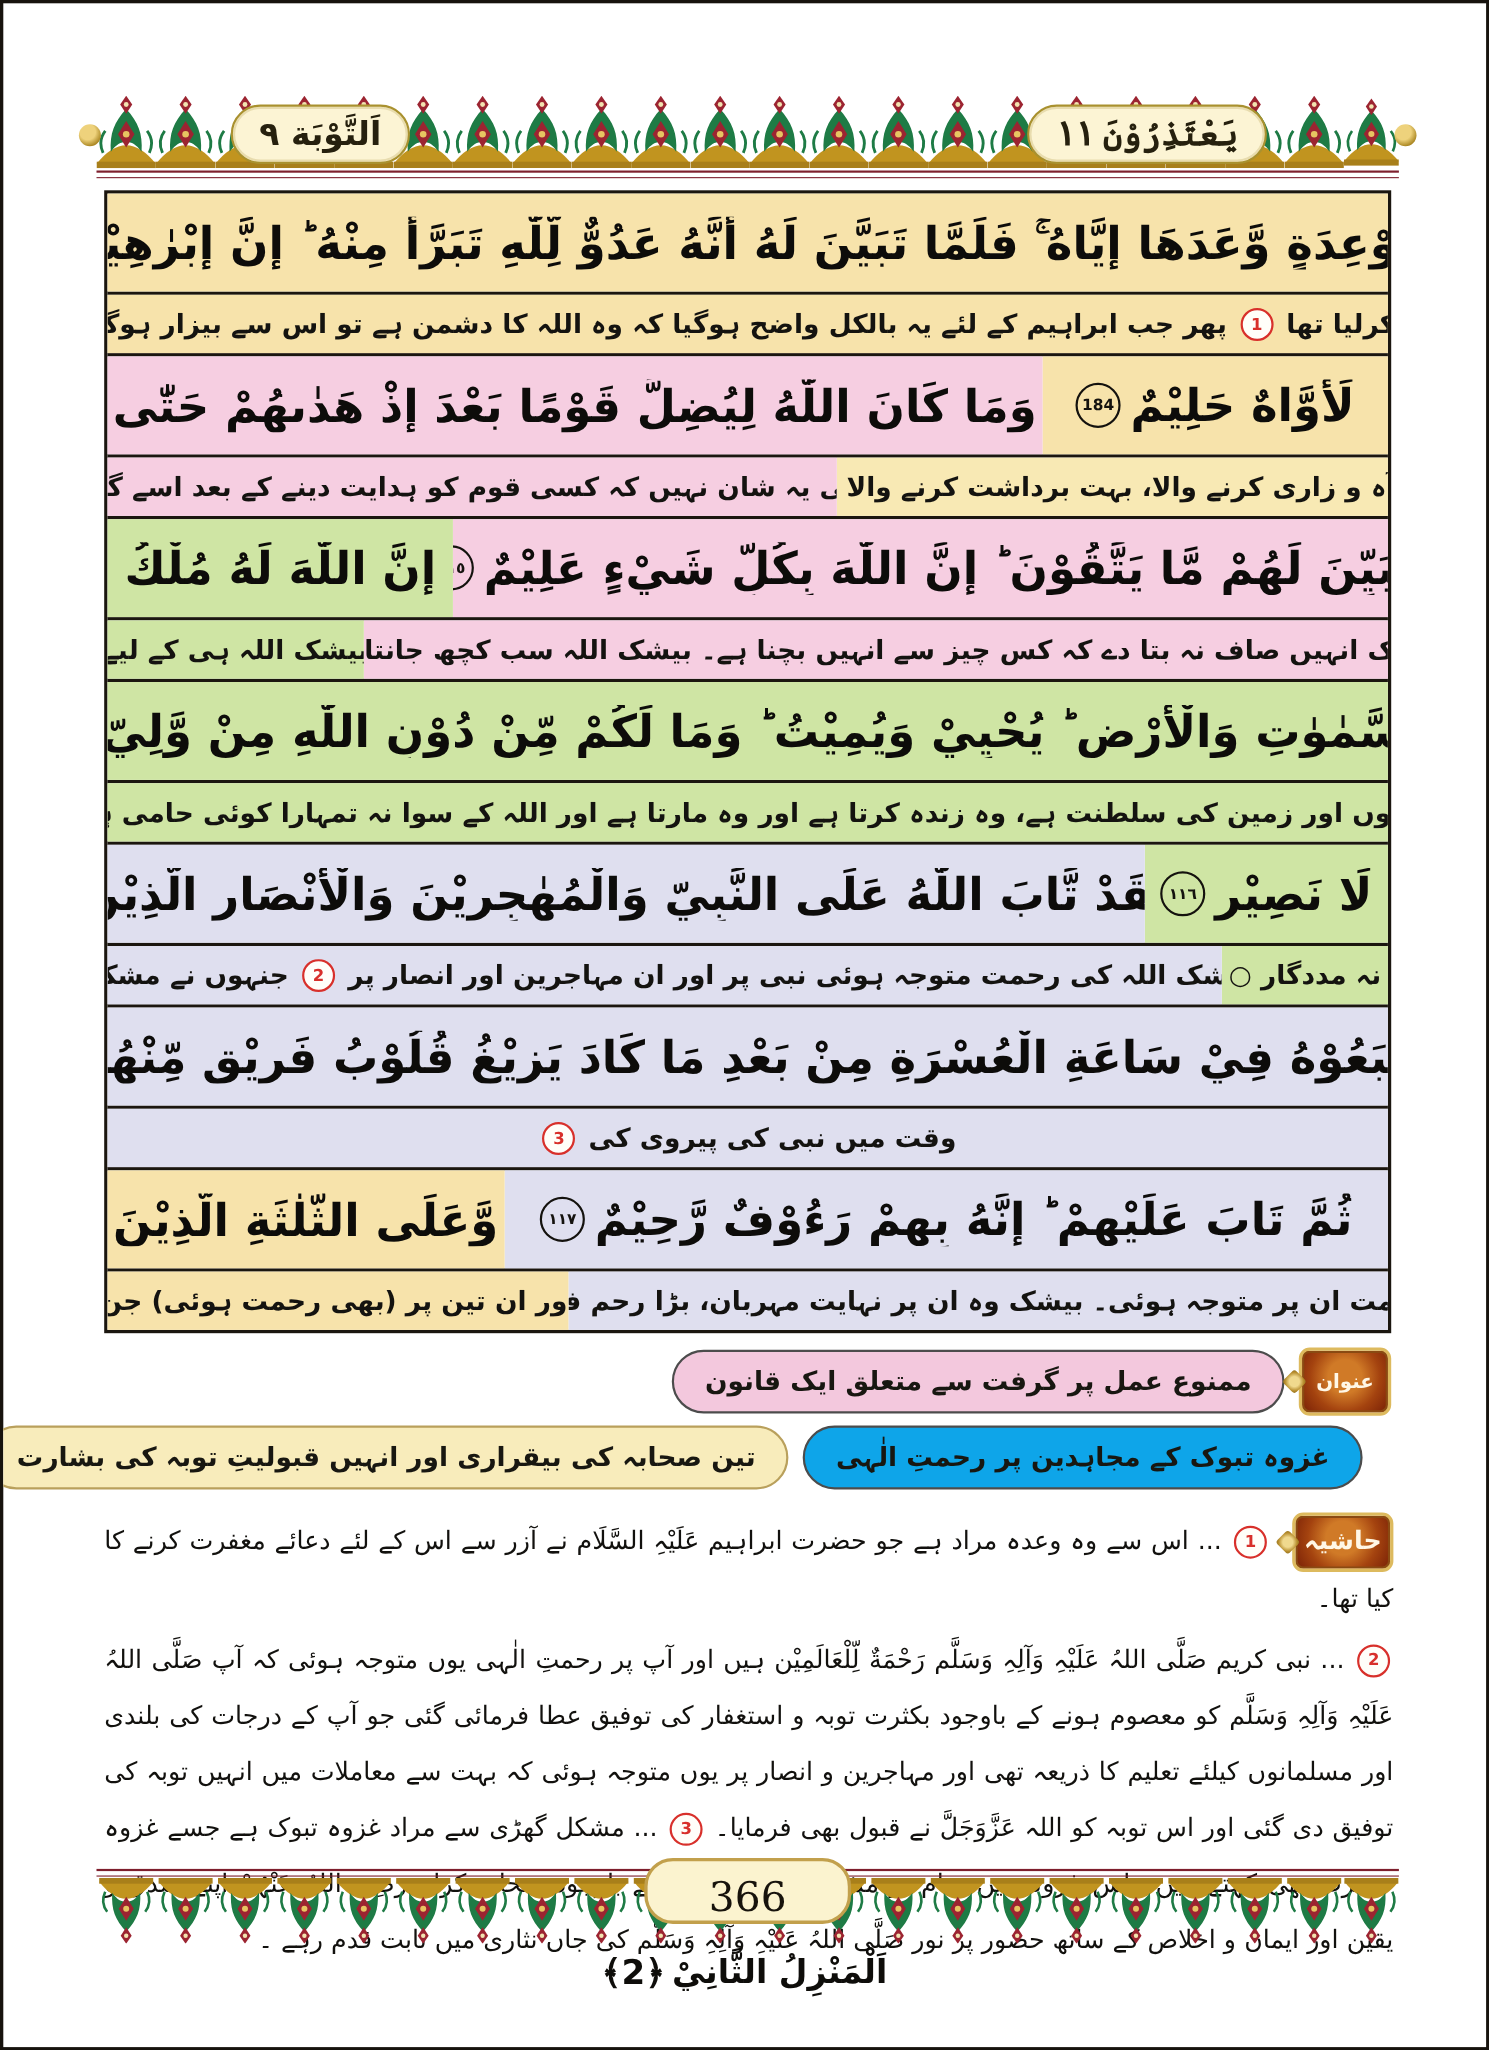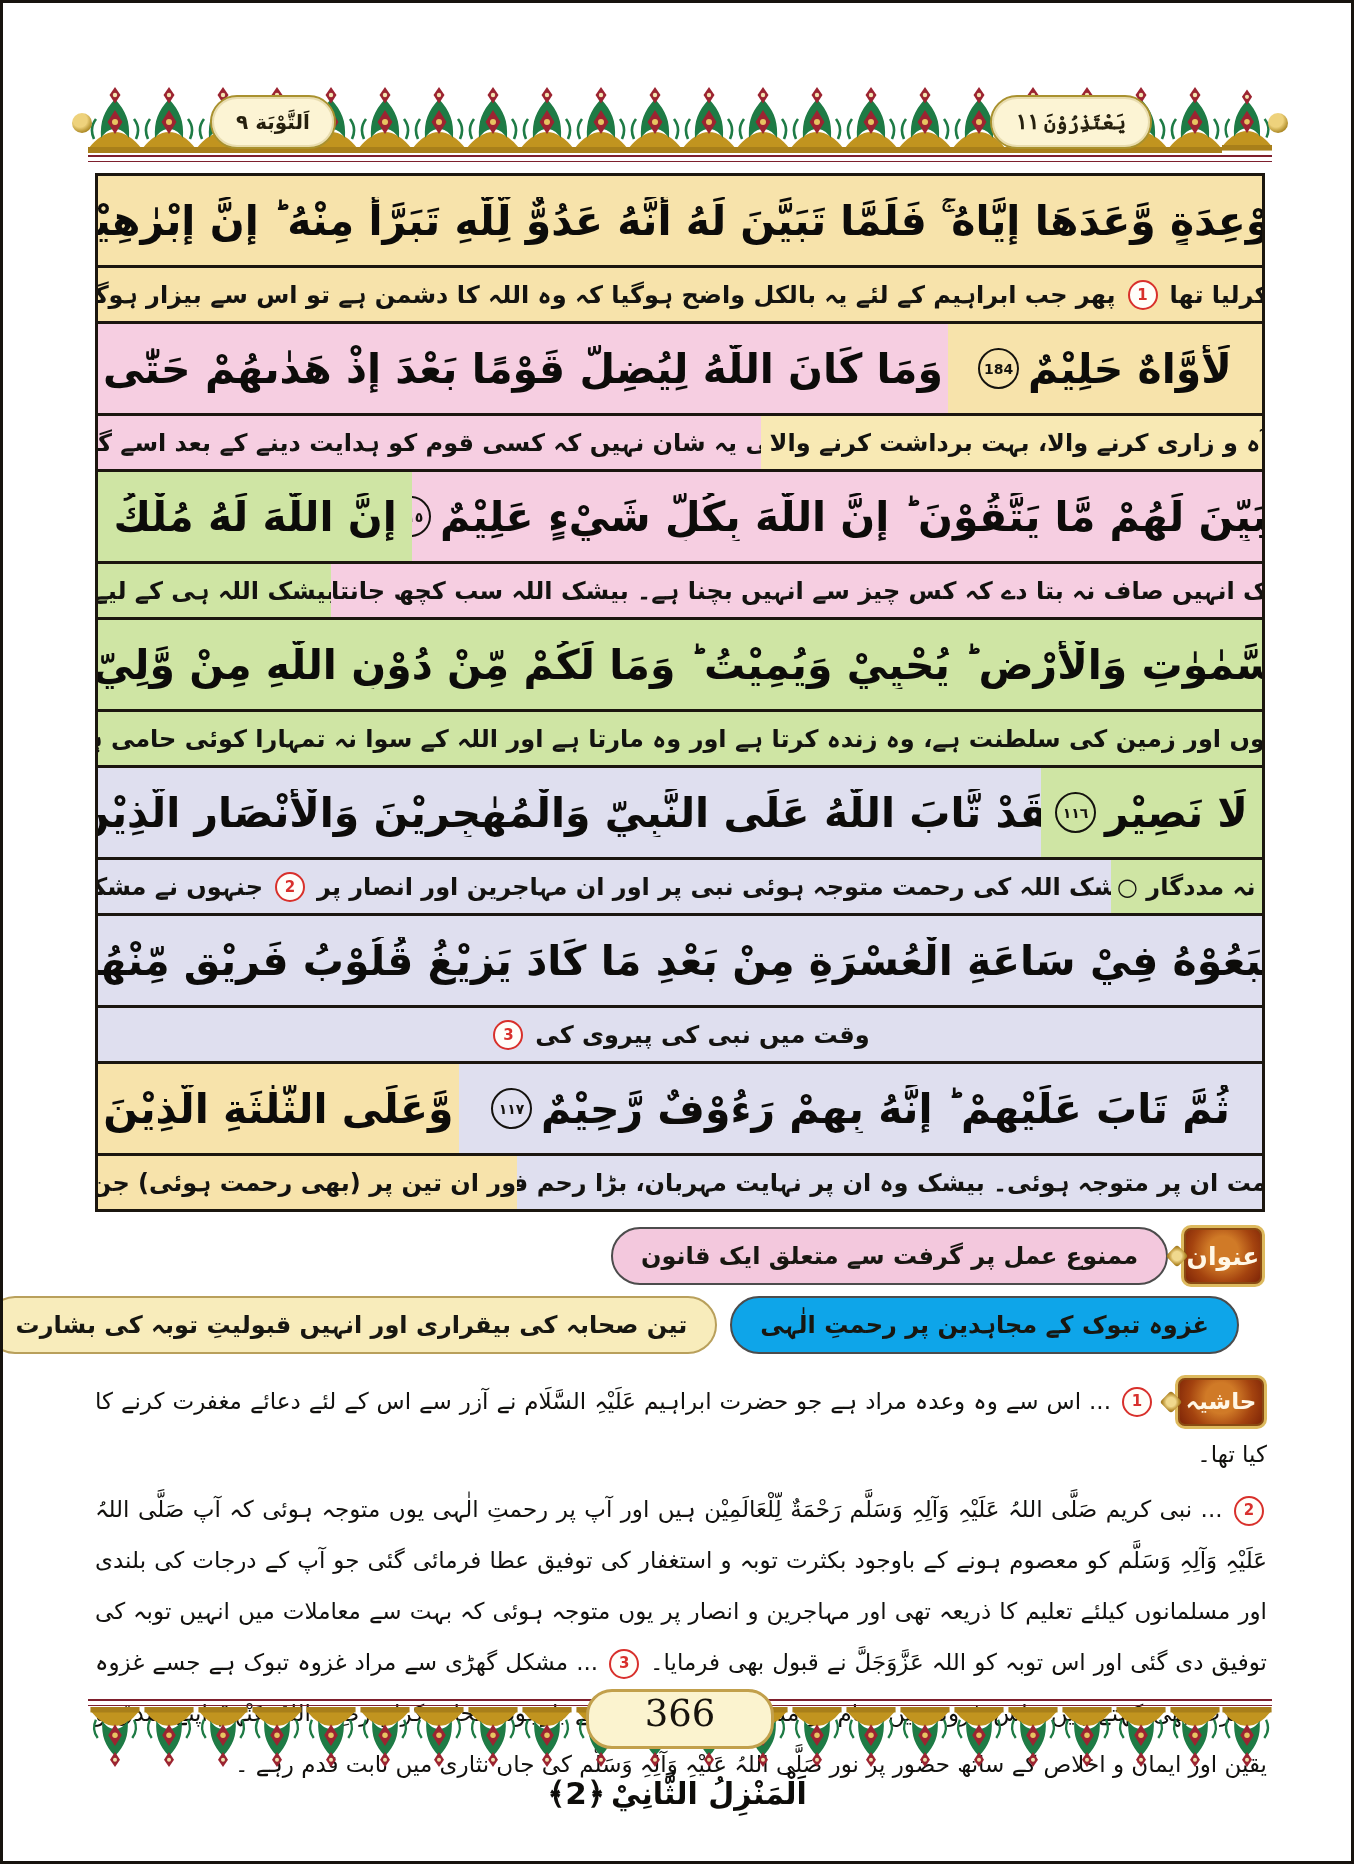--- a/index.html
+++ b/index.html
@@ -15,21 +15,21 @@
   .orn-row{display:block;}
   .maroon-rule{height:4px;border-top:2px solid #7e1f2d;border-bottom:1px solid #7e1f2d;margin-top:2px;}
   .maroon-rule-top{height:4px;border-top:2px solid #7e1f2d;border-bottom:1px solid #7e1f2d;margin-bottom:1px;}
   .knob{position:absolute;top:26px;width:20px;height:20px;border-radius:50%;
     background:radial-gradient(circle at 40% 35%,#eed27c 0 40%,#a8841f 75%,#7c5f12);}
   .knob-l{left:-16px;} .knob-r{right:-16px;}
   .cartouche{
     position:absolute;top:8px;height:50px;padding:0 24px;border-radius:27px;
     background:#fcf4d4;border:2px solid #a9912f;box-shadow:inset 0 0 0 2px #e8dcae;
     display:flex;align-items:center;justify-content:center;
-    font-size:20px;font-weight:bold;color:#26200e;white-space:nowrap;
+    font-size:30px;font-weight:bold;color:#26200e;white-space:nowrap;
   }
   
   .cart-left{left:122px;right:auto;}
   .cart-right{right:120px;left:auto;font-family:Liberation Serif, serif;}
   
   .qblock{
     position:absolute;top:170px;left:92px;width:1170px;
     border:3px solid #1b160f;box-sizing:border-box;background:#fff;direction:rtl;
   }
   .qrow{display:flex;flex-direction:row;border-bottom:3px solid #1b160f;}
@@ -61,35 +61,35 @@
     justify-content:center;font-size:24px;font-weight:bold;color:#181711;white-space:nowrap;}
   .pill-bordered{border:2px solid #4c4c4c;}
   .pill-pink{background:#f3c8dd;}
   .pill-green{background:#cfe5a4;}
   .pill-lavender{background:#0ea5e9;}
   .pill-yellow{background:#f8ecbb;border:2px solid #b9a05c;}
   .tag{position:relative;width:78px;height:56px;border-radius:10px;
     background:radial-gradient(circle at 50% 42%,#d07a27 0 30%,#a4430f 62%,#771f06);
     border:3px solid #ddba5e;box-shadow:inset 0 0 0 2px #8a4a12;
     display:flex;align-items:center;justify-content:center;
-    color:#fff7e6;font-size:25px;font-weight:bold;flex:0 0 auto;}
+    color:#fff7e6;font-size:18px;font-weight:bold;flex:0 0 auto;}
   .tag .finial{position:absolute;left:-15px;top:50%;width:16px;height:16px;
     transform:translateY(-50%) rotate(45deg);
     background:radial-gradient(circle,#f0d98e 0 40%,#b68c2c 75%,#8a6a1d);
     border-radius:3px;}
   .tag-hashiya{display:inline-flex;position:relative;width:86px;height:48px;vertical-align:middle;
     margin-left:12px;font-size:23px;}
   
   .footnotes{position:absolute;top:1372px;left:92px;width:1172px;direction:rtl;
     text-align:justify;color:#12110e;}
   .fn-p{margin:0 0 4px 0;font-size:23px;line-height:2.22;}
   
   .pagenum{position:absolute;top:-10px;left:50%;transform:translateX(-50%);
     width:182px;height:54px;background:#fbf3cf;border:3px solid #c2a04c;border-radius:26px;
-    display:flex;align-items:flex-start;justify-content:center;
+    display:flex;align-items:flex-end;justify-content:center;
     font-family:"DejaVu Serif",serif;font-size:37px;color:#17130c;}
   .manzil{position:absolute;top:1772px;left:0;right:0;display:flex;align-items:center;
     justify-content:center;gap:6px;direction:rtl;font-size:30px;font-weight:bold;color:#0e0d0a;}
   .manzil .badge{font-size:31px;}
 </style>
 </head>
 <body>
 
 <div class="page">
 

